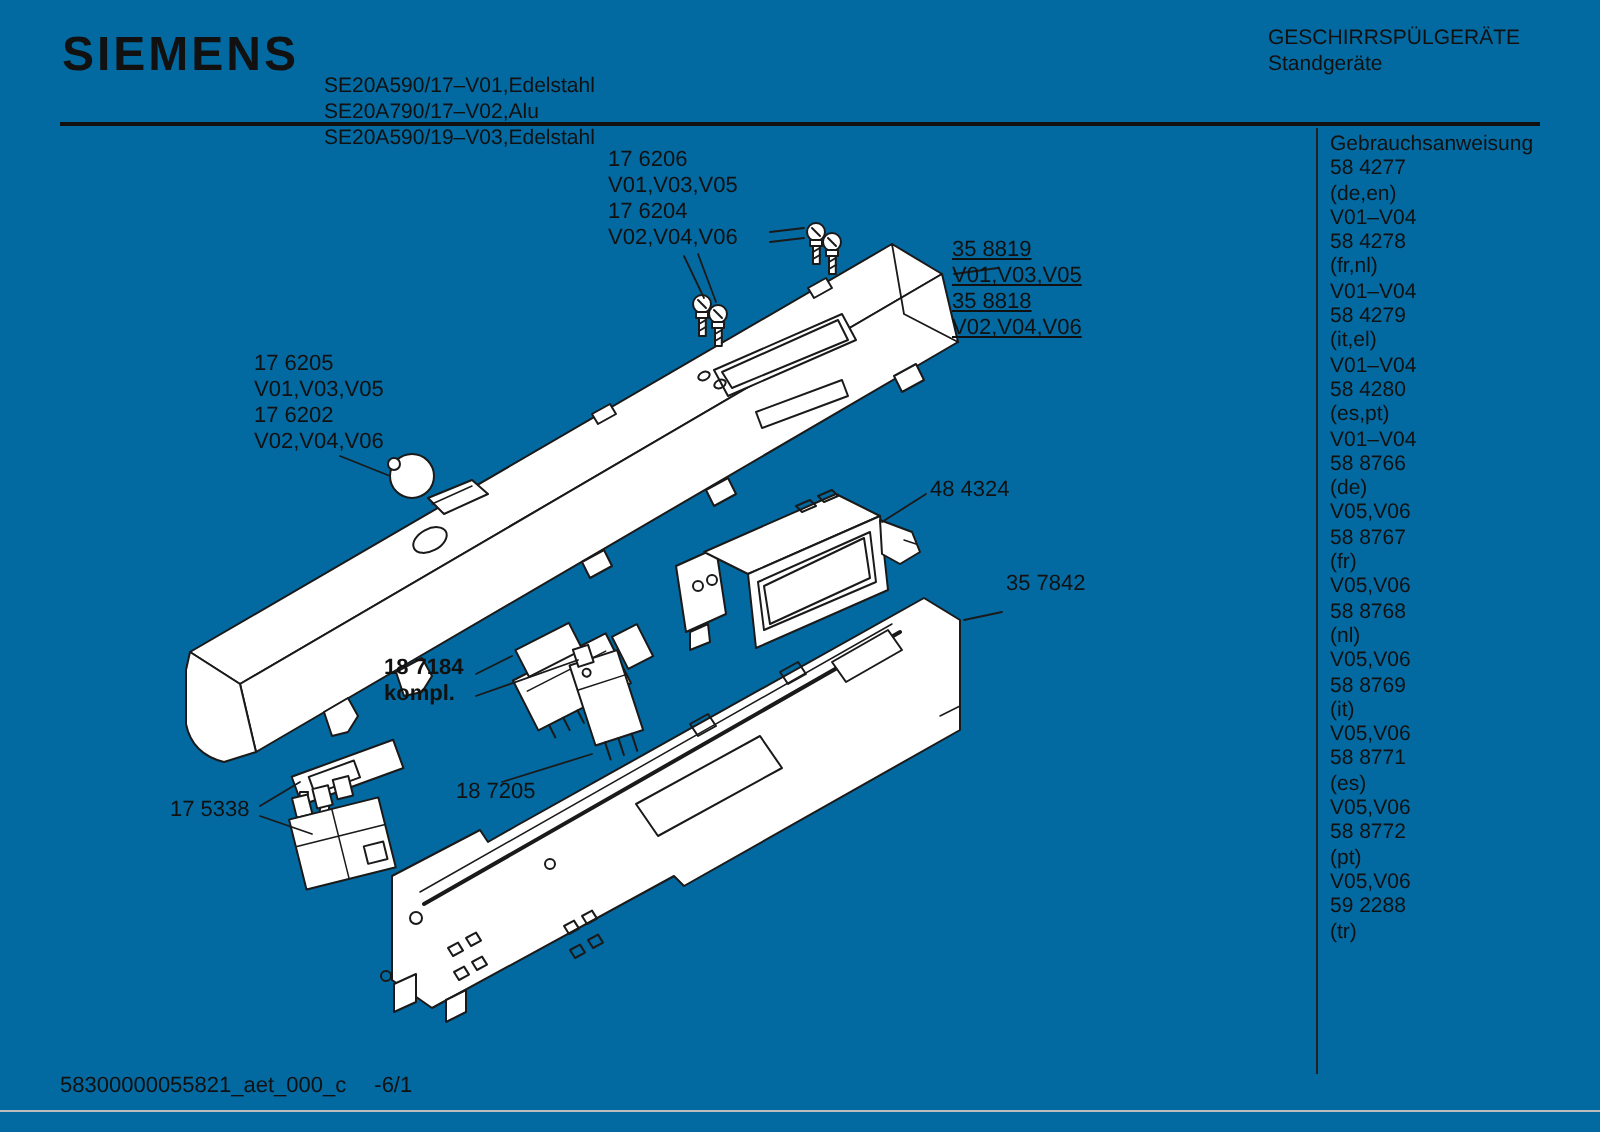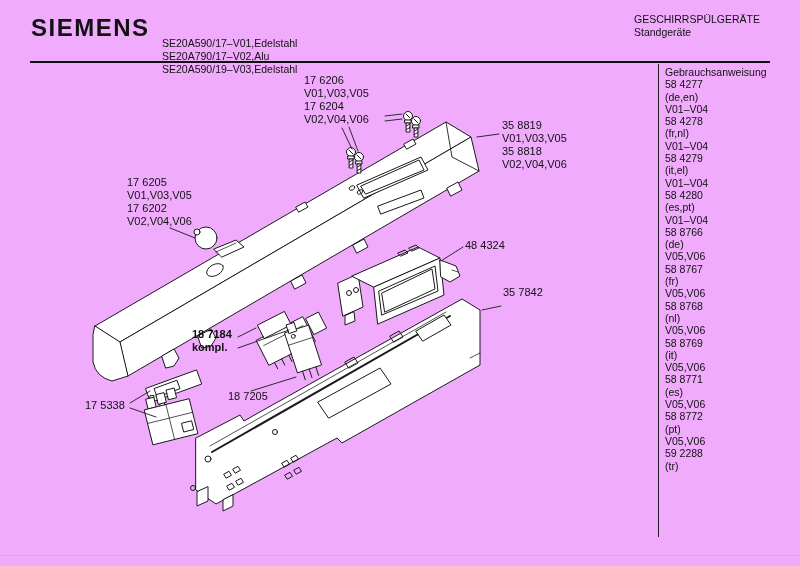--- a/index.html
+++ b/index.html
@@ -1,16 +1,16 @@
 <!DOCTYPE html>
 <html><head>
 <meta charset="utf-8">
 <style>
   html,body{margin:0;padding:0;background:#e8e8e8;}
-  .page{position:relative;width:800px;height:566px;background:#f0abfc;
+  .page{position:relative;width:800px;height:566px;background:#0369a1;
         font-family:"Liberation Sans","DejaVu Sans",sans-serif;color:#111;overflow:hidden;}
   .abs{position:absolute;}
   
   .brand{left:31px;top:14px;font-size:24px;font-weight:bold;letter-spacing:1.5px;}
   .models{font-size:10.5px;line-height:13px;white-space:nowrap;margin-top:24px;}
   .models-col1{left:162px;top:13px;}
   .models-col2{left:325px;top:13px;}
   .head-right{left:634px;top:13px;font-size:10.5px;line-height:13px;white-space:nowrap;}
   .header-rule{left:30px;top:61px;width:740px;height:2px;background:#111;}
   
@@ -258,29 +258,32 @@
         <path d="M130,403 L150,391"></path>
         <path d="M130,408 L156,417"></path>
       </g>
     </g>
   </svg>
 
   <div class="abs plabel" style="left:304px;top:74px;">17 6206
 V01,V03,V05
 17 6204
 V02,V04,V06</div>
-  <div class="abs plabel" style="left:502px;top:119px;">35 8819
+  <div class="abs plabel" style="left:476px;top:119px;text-decoration:underline;">35 8819
 V01,V03,V05
 35 8818
 V02,V04,V06</div>
   <div class="abs plabel" style="left:127px;top:176px;">17 6205
 V01,V03,V05
 17 6202
 V02,V04,V06</div>
   <div class="abs plabel" style="left:465px;top:239px;">48 4324</div>
   <div class="abs plabel" style="left:503px;top:286px;">35 7842</div>
   <div class="abs plabel" style="left:192px;top:328px;font-weight:bold;">18 7184
 kompl.</div>
   <div class="abs plabel" style="left:228px;top:390px;">18 7205</div>
   <div class="abs plabel" style="left:85px;top:399px;">17 5338</div>
 
+  <div class="abs footer">
+    <span>58300000055821_aet_000_c</span><span class="pg">-6/1</span>
+  </div>
   <div class="abs bottom-edge"></div>
 </div>
 
 </body></html>

